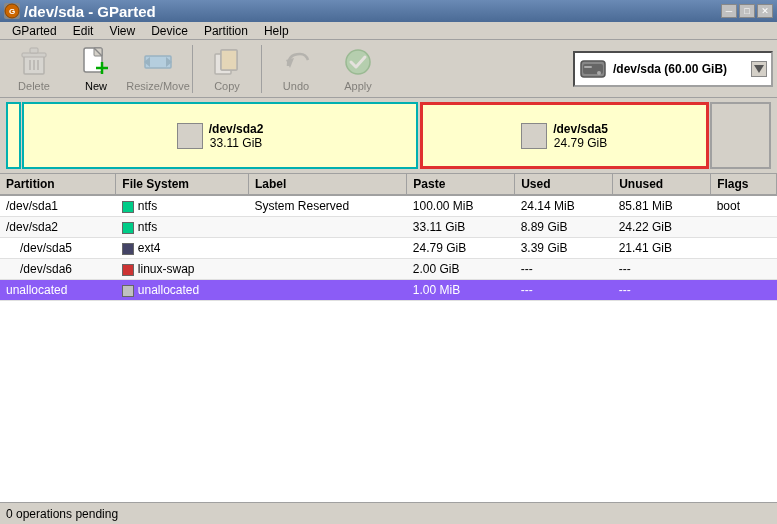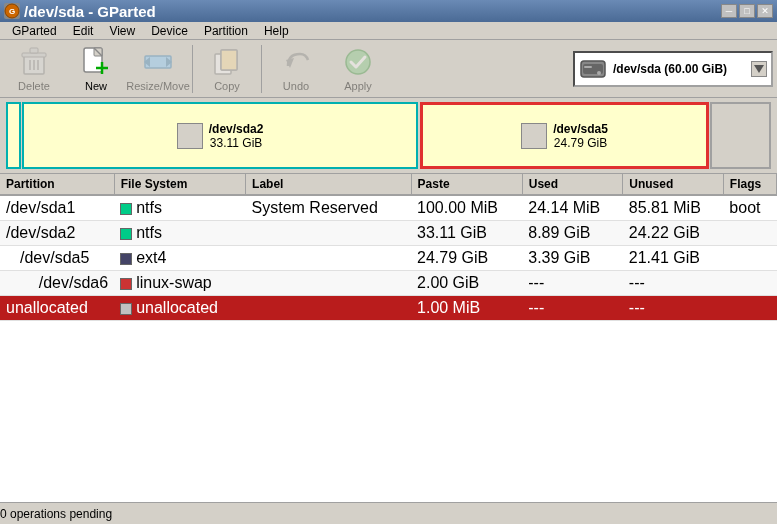--- a/index.html
+++ b/index.html
@@ -163,38 +163,38 @@
       text-align: left;
       padding: 3px 6px;
       border-right: 1px solid #a0a0a0;
       font-weight: bold;
       font-size: 12px;
     }
     tbody tr {
       border-bottom: 1px solid #e0e0e0;
     }
     tbody tr:nth-child(even) { background: #f8f8f8; }
-    tbody tr.selected { background: #b91c1c; color: white; }
+    tbody tr.selected { background: #8b5cf6; color: white; }
     tbody td {
       padding: 3px 6px;
-      font-size: 16px;
+      font-size: 12px;
     }
     .fs-color-box {
       display: inline-block;
       width: 12px;
       height: 12px;
       margin-right: 4px;
       vertical-align: middle;
       border: 1px solid #666;
     }
     
     #statusbar {
       background: #d4d0c8;
       border-top: 1px solid #a0a0a0;
-      padding: 2px 0;
+      padding: 2px 6px;
       font-size: 12px;
       height: 22px;
       display: flex;
       align-items: center;
       flex-shrink: 0;
     }
 
     
     svg { display: block; }
   </style>
@@ -392,21 +392,21 @@
       <td>
         <span class="fs-color-box" style="background:#444466;"></span>ext4
       </td>
       <td></td>
       <td>24.79 GiB</td>
       <td>3.39 GiB</td>
       <td>21.41 GiB</td>
       <td></td>
     </tr>
         <tr>
-      <td style="padding-left:11px;text-align:right;">  /dev/sda6</td>
+      <td style="padding-left:20px;">  /dev/sda6</td>
       <td>
         <span class="fs-color-box" style="background:#cc3333;"></span>linux-swap
       </td>
       <td></td>
       <td>2.00 GiB</td>
       <td>---</td>
       <td>---</td>
       <td></td>
     </tr>
         <tr class="selected">

